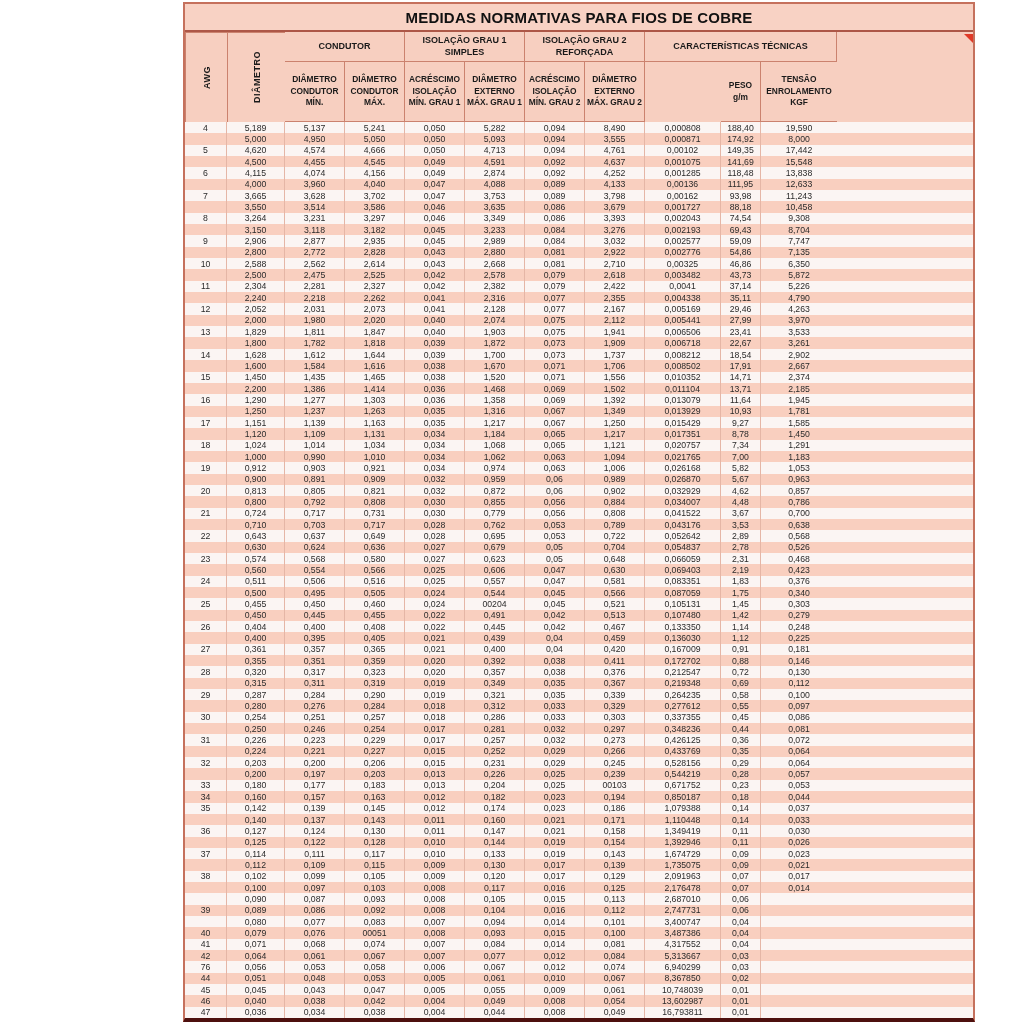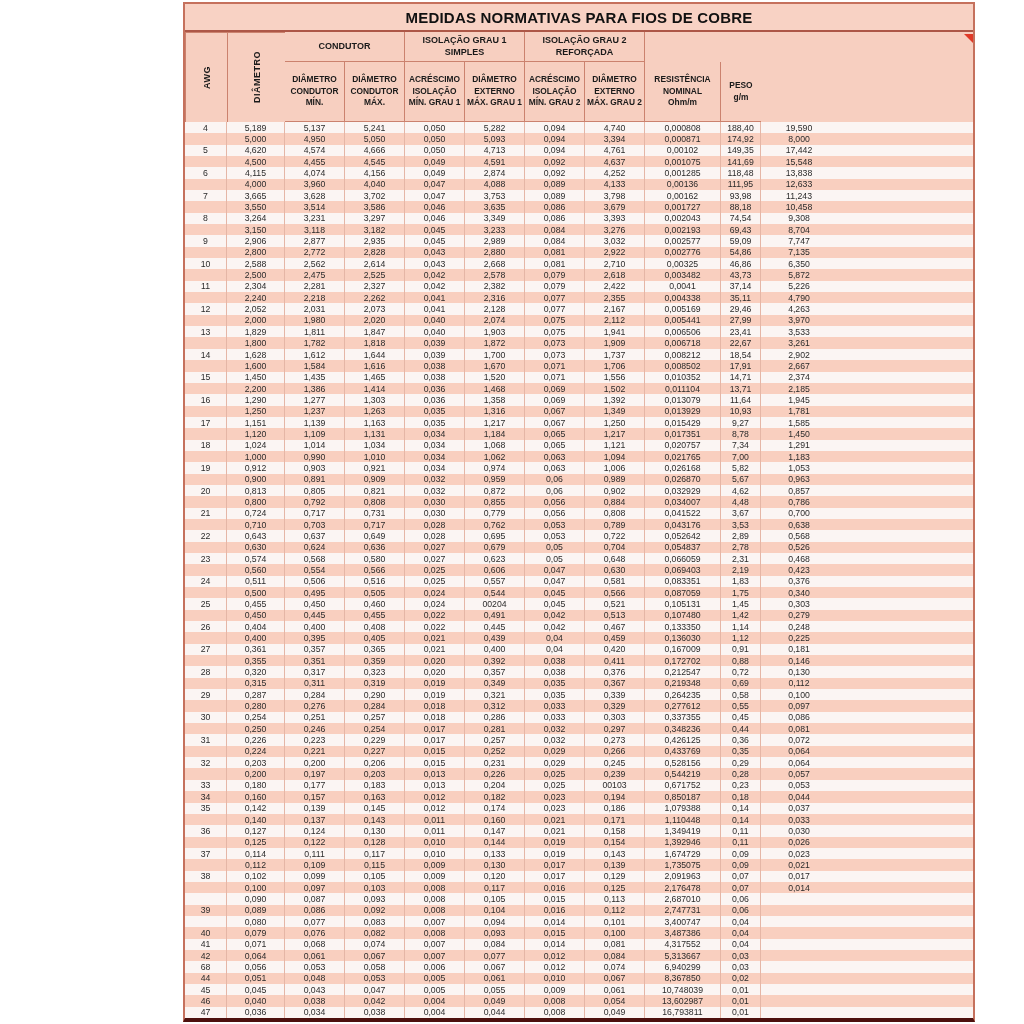--- a/index.html
+++ b/index.html
@@ -86,69 +86,70 @@
 
   <div class="thead">
     <div class="hcell vert">AWG</div>
     <div class="hcell vert">DIÂMETRO</div>
 
     <div class="hcell group" style="grid-column:3 / 5;">CONDUTOR</div>
     <div class="hcell group" style="grid-column:5 / 7;">ISOLAÇÃO GRAU 1
 SIMPLES</div>
     <div class="hcell group" style="grid-column:7 / 9;">ISOLAÇÃO GRAU 2
 REFORÇADA</div>
+    <div class="hcell group" style="grid-column:9 / 12;">CARACTERÍSTICAS  TÉCNICAS</div>
 
     <div class="hcell sub" style="grid-column:3;">DIÂMETRO
 CONDUTOR
 MÍN.</div>
     <div class="hcell sub" style="grid-column:4;">DIÂMETRO
 CONDUTOR
 MÁX.</div>
     <div class="hcell sub" style="grid-column:5;">ACRÉSCIMO
 ISOLAÇÃO
 MÍN. GRAU 1</div>
     <div class="hcell sub" style="grid-column:6;">DIÂMETRO
 EXTERNO
 MÁX. GRAU 1</div>
     <div class="hcell sub" style="grid-column:7;">ACRÉSCIMO
 ISOLAÇÃO
 MÍN. GRAU 2</div>
     <div class="hcell sub" style="grid-column:8;">DIÂMETRO
 EXTERNO
 MÁX. GRAU 2</div>
-    <div class="hcell sub" style="grid-column:9;">RESISTÊNCIA
-NOMINAL
-Ohm/m</div>
     <div class="hcell sub" style="grid-column:10;">PESO
 g/m</div>
+    <div class="hcell sub" style="grid-column:11;">TENSÃO
+ENROLAMENTO
+KGF</div>
   </div>
 
   <div class="tbody">
       <div class="row">
         <div class="cell">4</div>
         <div class="cell">5,189</div>
         <div class="cell">5,137</div>
         <div class="cell">5,241</div>
         <div class="cell">0,050</div>
         <div class="cell">5,282</div>
         <div class="cell">0,094</div>
-        <div class="cell">4,740</div>
+        <div class="cell">8,490</div>
         <div class="cell">0,000808</div>
         <div class="cell">188,40</div>
         <div class="cell">19,590</div>
       </div>
       <div class="row">
         <div class="cell"></div>
         <div class="cell">5,000</div>
         <div class="cell">4,950</div>
         <div class="cell">5,050</div>
         <div class="cell">0,050</div>
         <div class="cell">5,093</div>
         <div class="cell">0,094</div>
-        <div class="cell">3,394</div>
+        <div class="cell">3,555</div>
         <div class="cell">0,000871</div>
         <div class="cell">174,92</div>
         <div class="cell">8,000</div>
       </div>
       <div class="row">
         <div class="cell">5</div>
         <div class="cell">4,620</div>
         <div class="cell">4,574</div>
         <div class="cell">4,666</div>
         <div class="cell">0,050</div>
@@ -1040,21 +1041,21 @@
         <div class="cell">0,014</div>
         <div class="cell">0,101</div>
         <div class="cell">3,400747</div>
         <div class="cell">0,04</div>
         <div class="cell"></div>
       </div>
       <div class="row">
         <div class="cell">40</div>
         <div class="cell">0,079</div>
         <div class="cell">0,076</div>
-        <div class="cell">0,082</div>
+        <div class="cell">00051</div>
         <div class="cell">0,008</div>
         <div class="cell">0,093</div>
         <div class="cell">0,015</div>
         <div class="cell">0,100</div>
         <div class="cell">3,487386</div>
         <div class="cell">0,04</div>
         <div class="cell"></div>
       </div>
       <div class="row">
         <div class="cell">41</div>
@@ -1076,21 +1077,21 @@
         <div class="cell">0,067</div>
         <div class="cell">0,007</div>
         <div class="cell">0,077</div>
         <div class="cell">0,012</div>
         <div class="cell">0,084</div>
         <div class="cell">5,313667</div>
         <div class="cell">0,03</div>
         <div class="cell"></div>
       </div>
       <div class="row">
-        <div class="cell">68</div>
+        <div class="cell">76</div>
         <div class="cell">0,056</div>
         <div class="cell">0,053</div>
         <div class="cell">0,058</div>
         <div class="cell">0,006</div>
         <div class="cell">0,067</div>
         <div class="cell">0,012</div>
         <div class="cell">0,074</div>
         <div class="cell">6,940299</div>
         <div class="cell">0,03</div>
         <div class="cell"></div>

